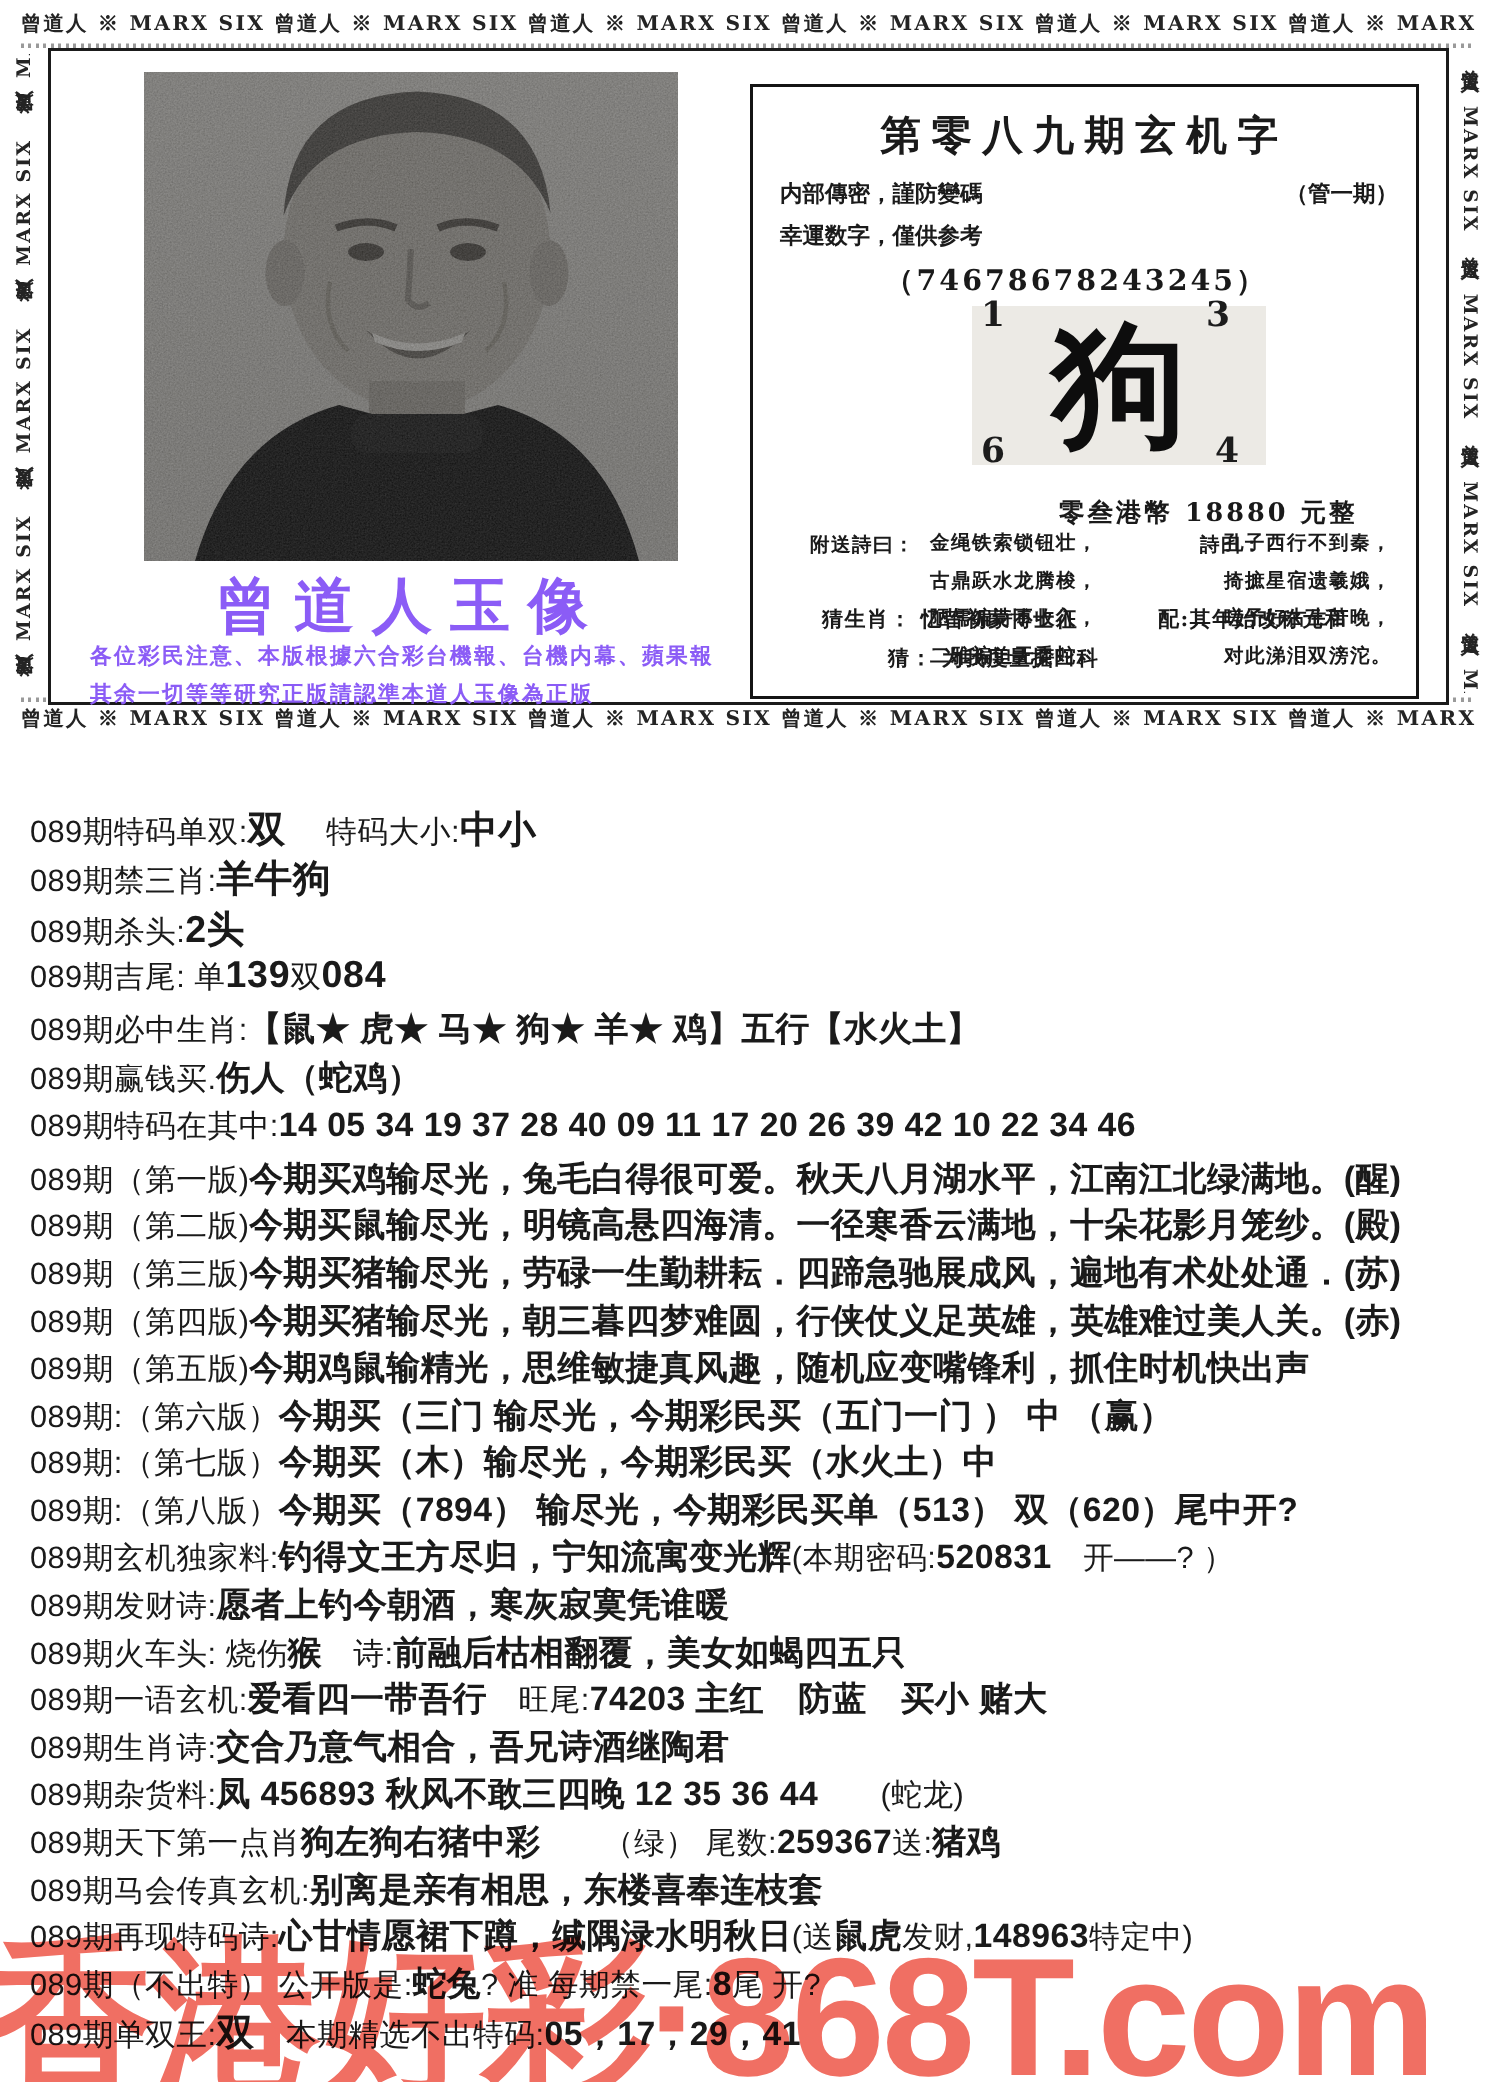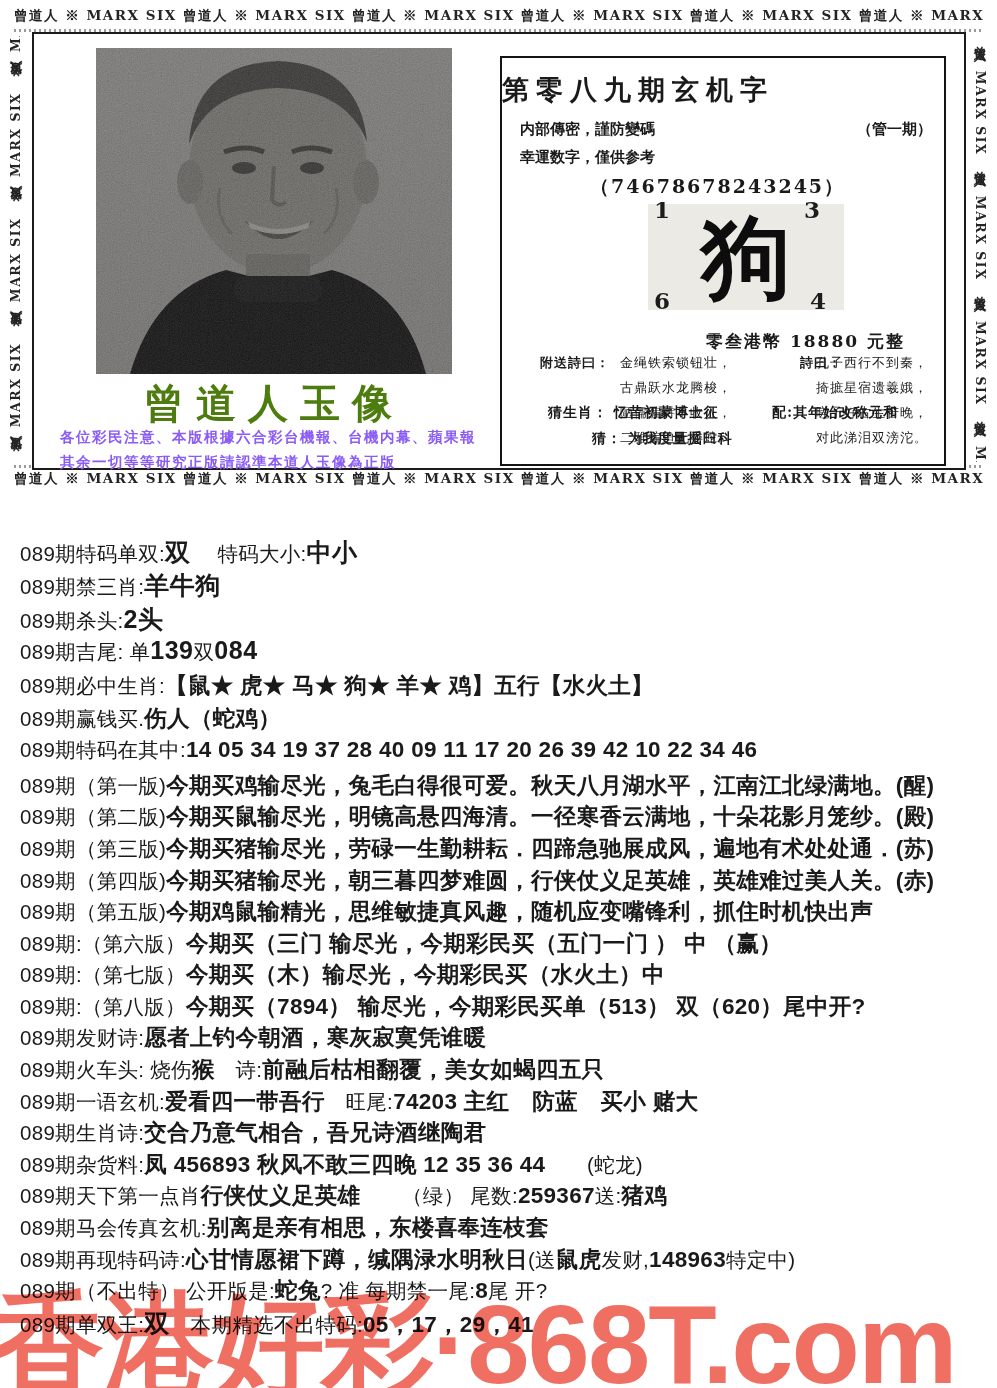--- a/index.html
+++ b/index.html
@@ -19,44 +19,44 @@
             letter-spacing:1.5px;color:#242424;}
   #border-left{left:7px;transform:rotate(180deg);}
   #border-right{left:969px;}
 
   
   #frame{position:absolute;left:32px;top:32px;width:930px;height:434px;border:2px solid #1b1b1b;background:#fff;}
 
   #portrait{position:absolute;left:62px;top:14px;width:356px;height:326px;background:#d9d7d2;}
   #portrait svg{display:block;width:100%;height:100%;}
   #portrait-caption{position:absolute;left:28px;top:342px;width:424px;text-align:center;
-       font-family:"DejaVu Serif",serif;font-size:40px;font-weight:700;letter-spacing:12px;color:#4d7c0f;}
+       font-family:"DejaVu Serif",serif;font-size:40px;font-weight:700;letter-spacing:12px;color:#8b5cf6;}
   .portrait-note{position:absolute;left:26px;font-size:14.5px;font-weight:600;letter-spacing:1.5px;
        font-family:"DejaVu Serif",serif;color:#8b5cf6;white-space:nowrap;}
   #portrait-note1{top:394px;} #portrait-note2{top:419px;}
 
   
   #mystic{position:absolute;left:466px;top:22px;width:442px;height:406px;border:2px solid #141414;}
-  .m-title{position:absolute;left:0;top:14px;width:100%;
+  .m-title{position:absolute;left:0;top:14px;width:100%;text-align:center;
        font-family:Liberation Mono, monospace;font-size:27px;font-weight:700;letter-spacing:7px;}
   .m-subrow{position:absolute;left:18px;right:12px;top:62px;display:flex;justify-content:space-between;
        font-size:15px;font-weight:700;font-family:"DejaVu Serif",serif;}
   .m-line2{position:absolute;left:18px;top:90px;font-size:15px;font-weight:700;font-family:"DejaVu Serif",serif;}
   .m-code{position:absolute;left:88px;top:116px;font-size:19px;font-weight:700;letter-spacing:2px;
        font-family:"DejaVu Serif",serif;}
   .m-zblock{position:absolute;left:146px;top:146px;width:196px;height:106px;background:#eceae5;}
   .m-zchar{position:absolute;left:0;top:0;width:100%;height:100%;text-align:center;line-height:106px;
        font-family:"DejaVu Serif",serif;font-size:90px;font-weight:700;color:#0d0d0d;}
   .m-corner{position:absolute;font-family:"DejaVu Serif",serif;font-size:23px;font-weight:600;color:#1c1c1c;}
   .m-tl{left:6px;top:-8px;} .m-tr{right:24px;top:-8px;} .m-bl{left:6px;bottom:-4px;} .m-br{right:18px;bottom:-4px;}
   .m-price{position:absolute;left:204px;top:272px;font-size:17px;font-weight:700;letter-spacing:2px;
        font-family:"DejaVu Serif",serif;}
   .m-plabel{position:absolute;font-size:13px;font-weight:700;font-family:"DejaVu Serif",serif;letter-spacing:1px;}
   #poem-left-label{left:38px;top:296px;} #poem-right-label{left:298px;top:296px;}
-  .m-plines{position:absolute;font-size:13px;font-weight:400;font-family:"DejaVu Serif",serif;letter-spacing:1px;}
+  .m-plines{position:absolute;font-size:13px;font-weight:700;font-family:"DejaVu Serif",serif;letter-spacing:1px;}
   #poem-left{left:118px;top:292px;} #poem-right{left:314px;top:292px;}
   .poem-line{height:25px;line-height:25px;white-space:nowrap;}
   .m-guess{position:absolute;font-size:14px;font-weight:700;font-family:"DejaVu Serif",serif;letter-spacing:1px;white-space:nowrap;}
   #guess-zodiac{left:46px;top:346px;} #guess-match{left:270px;top:346px;} #guess-final{left:90px;top:372px;}
 
   
   #body-lines{position:absolute;left:20px;top:536px;width:968px;}
   .brow{display:flex;align-items:baseline;white-space:nowrap;overflow:hidden;height:31.6px;}
   .brow.tall{height:33.4px;}
   .seg-a{font-size:20.5px;font-weight:500;letter-spacing:.3px;}
@@ -216,20 +216,27 @@
       </div>
       <div class="brow">
         <span class="seg-a">089期:（第七版） </span>
         <span class="seg-m">今期买（木）输尽光，今期彩民买（水火土）中</span>
       </div>
       <div class="brow">
         <span class="seg-a">089期:（第八版） </span>
         <span class="seg-m">今期买（7894） 输尽光，今期彩民买单（513） 双（620）尾中开?</span>
       </div>
       <div class="brow">
+        <span class="seg-a">089期玄机独家料:</span>
+        <span class="seg-m">钓得文王方尽归，宁知流寓变光辉</span>
+        <span class="seg-a">(本期密码: </span>
+        <span class="seg-m">520831</span>
+        <span class="seg-a">　开——? ）</span>
+      </div>
+      <div class="brow">
         <span class="seg-a">089期发财诗:</span>
         <span class="seg-m">愿者上钓今朝酒，寒灰寂寞凭谁暖</span>
       </div>
       <div class="brow">
         <span class="seg-a">089期火车头: 烧伤</span>
         <span class="seg-m">猴</span>
         <span class="seg-a">　诗:</span>
         <span class="seg-m">前融后枯相翻覆，美女如蝎四五只</span>
       </div>
       <div class="brow">
@@ -242,21 +249,21 @@
         <span class="seg-a">089期生肖诗:</span>
         <span class="seg-m">交合乃意气相合，吾兄诗酒继陶君</span>
       </div>
       <div class="brow">
         <span class="seg-a">089期杂货料: </span>
         <span class="seg-m">凤 456893 秋风不敢三四晚 12 35 36 44</span>
         <span class="seg-a">　　(蛇龙)</span>
       </div>
       <div class="brow">
         <span class="seg-a">089期天下第一点肖 </span>
-        <span class="seg-m">行侠仗义足英雄</span>
+        <span class="seg-m">狗左狗右猪中彩</span>
         <span class="seg-a">　　（绿） 尾数: </span>
         <span class="seg-m">259367</span>
         <span class="seg-a">送: </span>
         <span class="seg-m">猪鸡</span>
       </div>
       <div class="brow">
         <span class="seg-a">089期马会传真玄机:</span>
         <span class="seg-m">别离是亲有相思，东楼喜奉连枝套</span>
       </div>
       <div class="brow">

